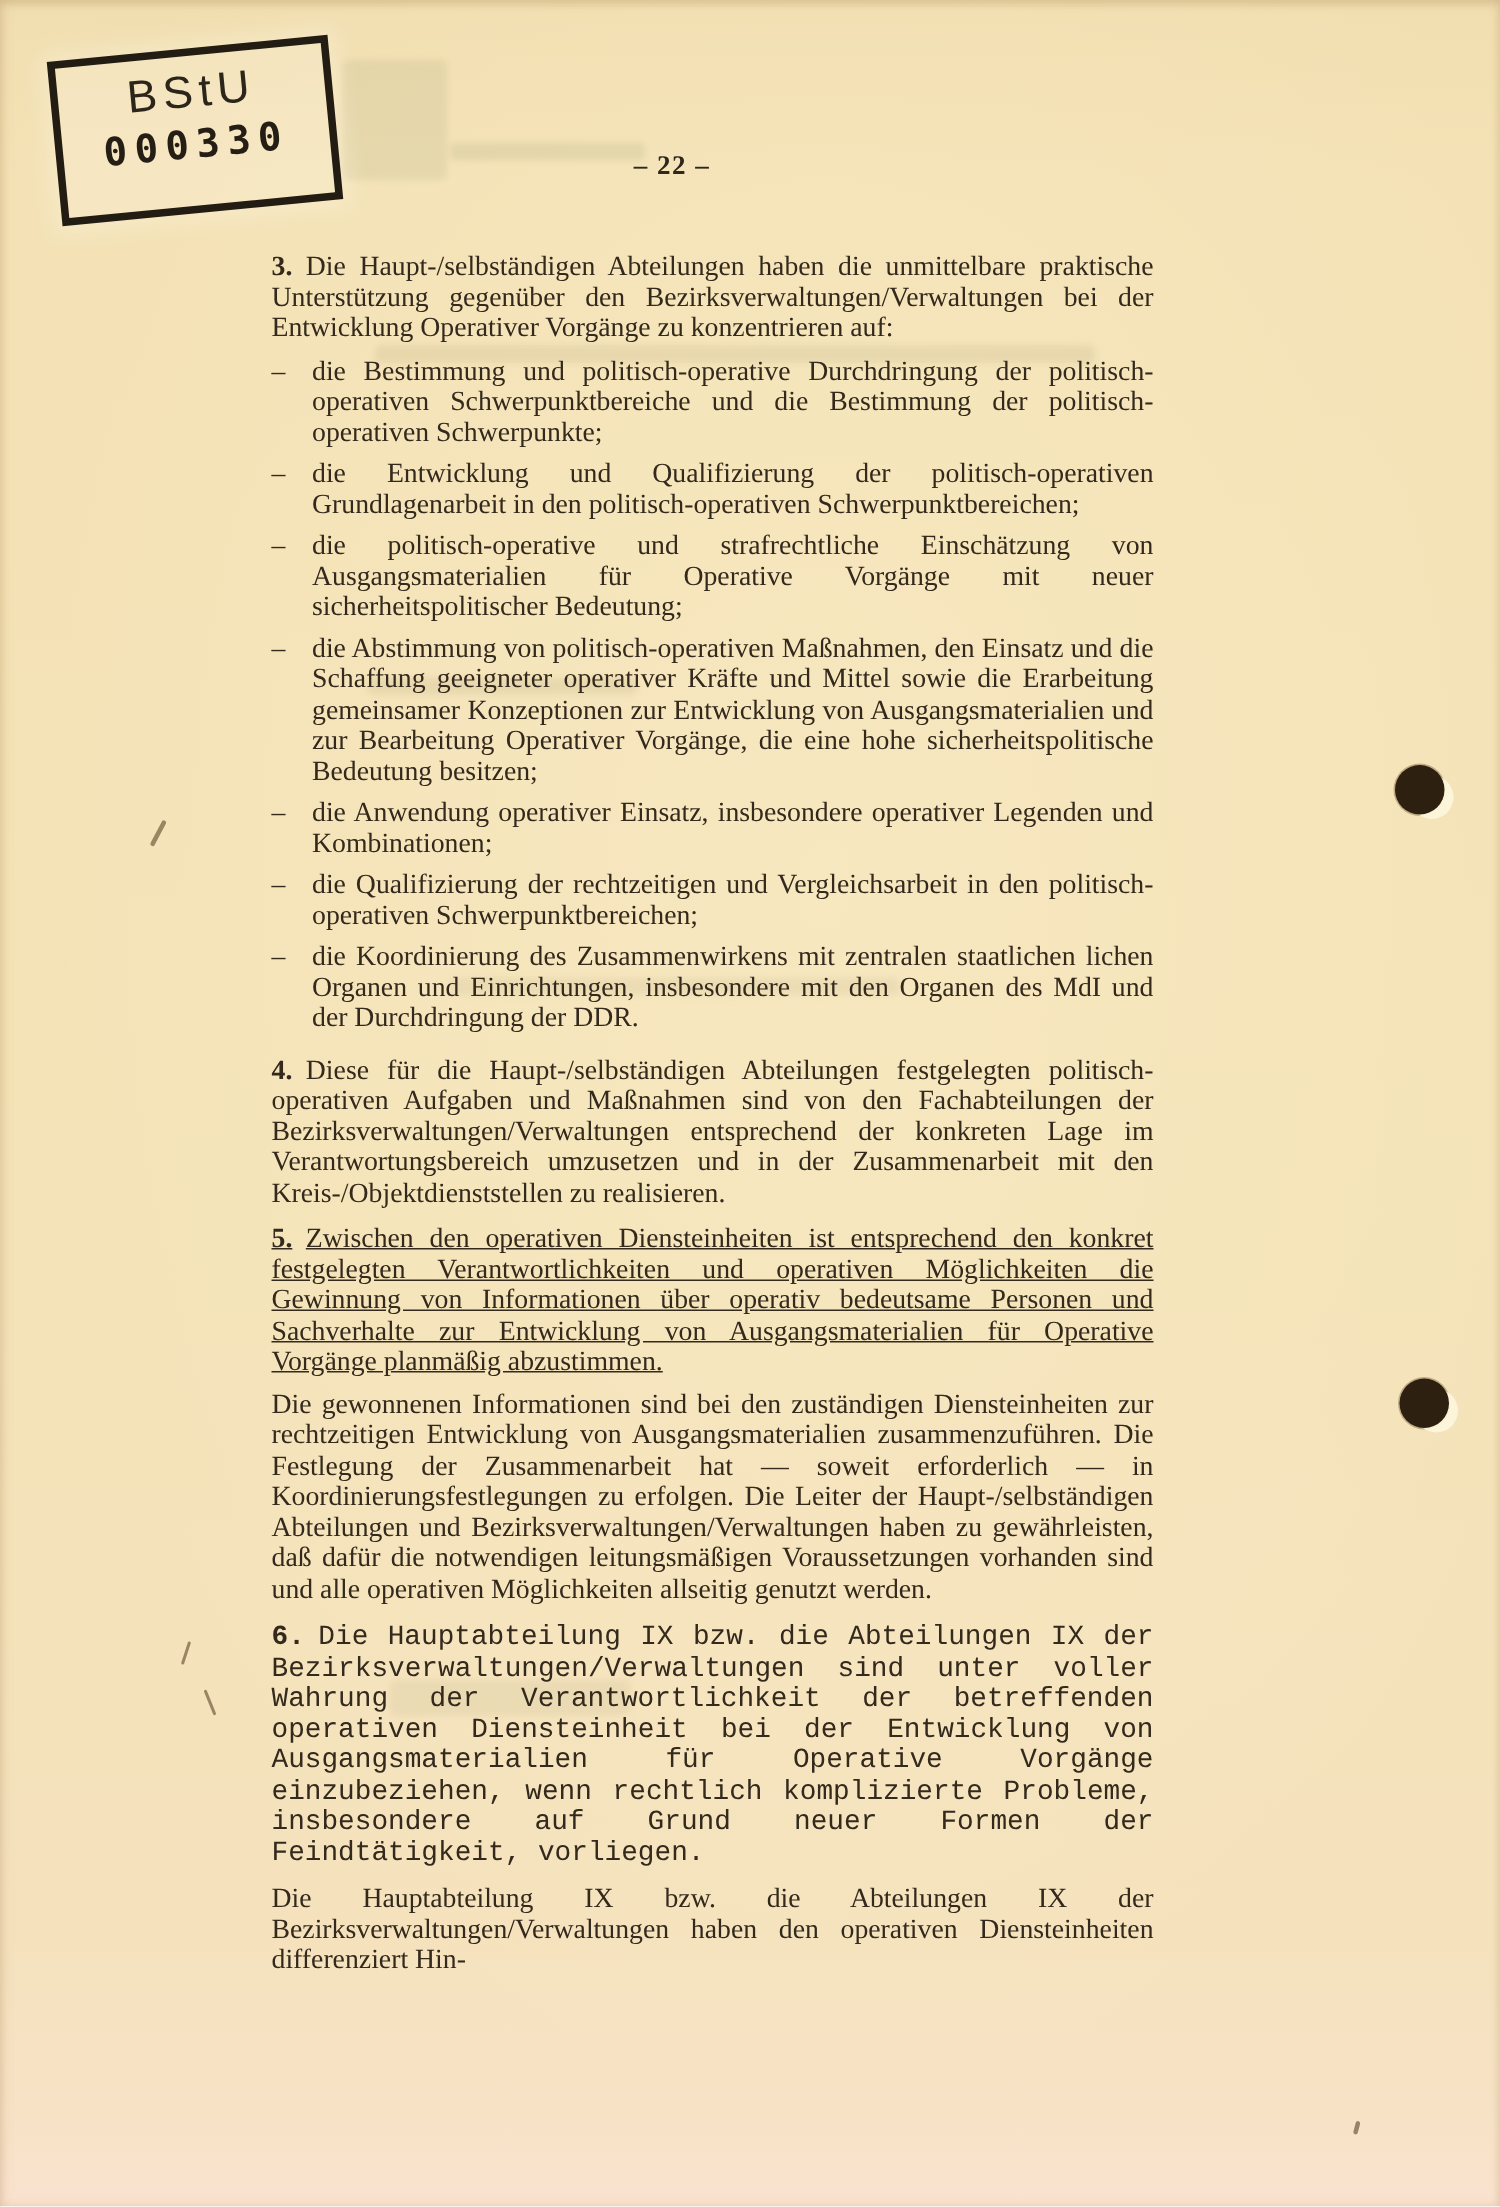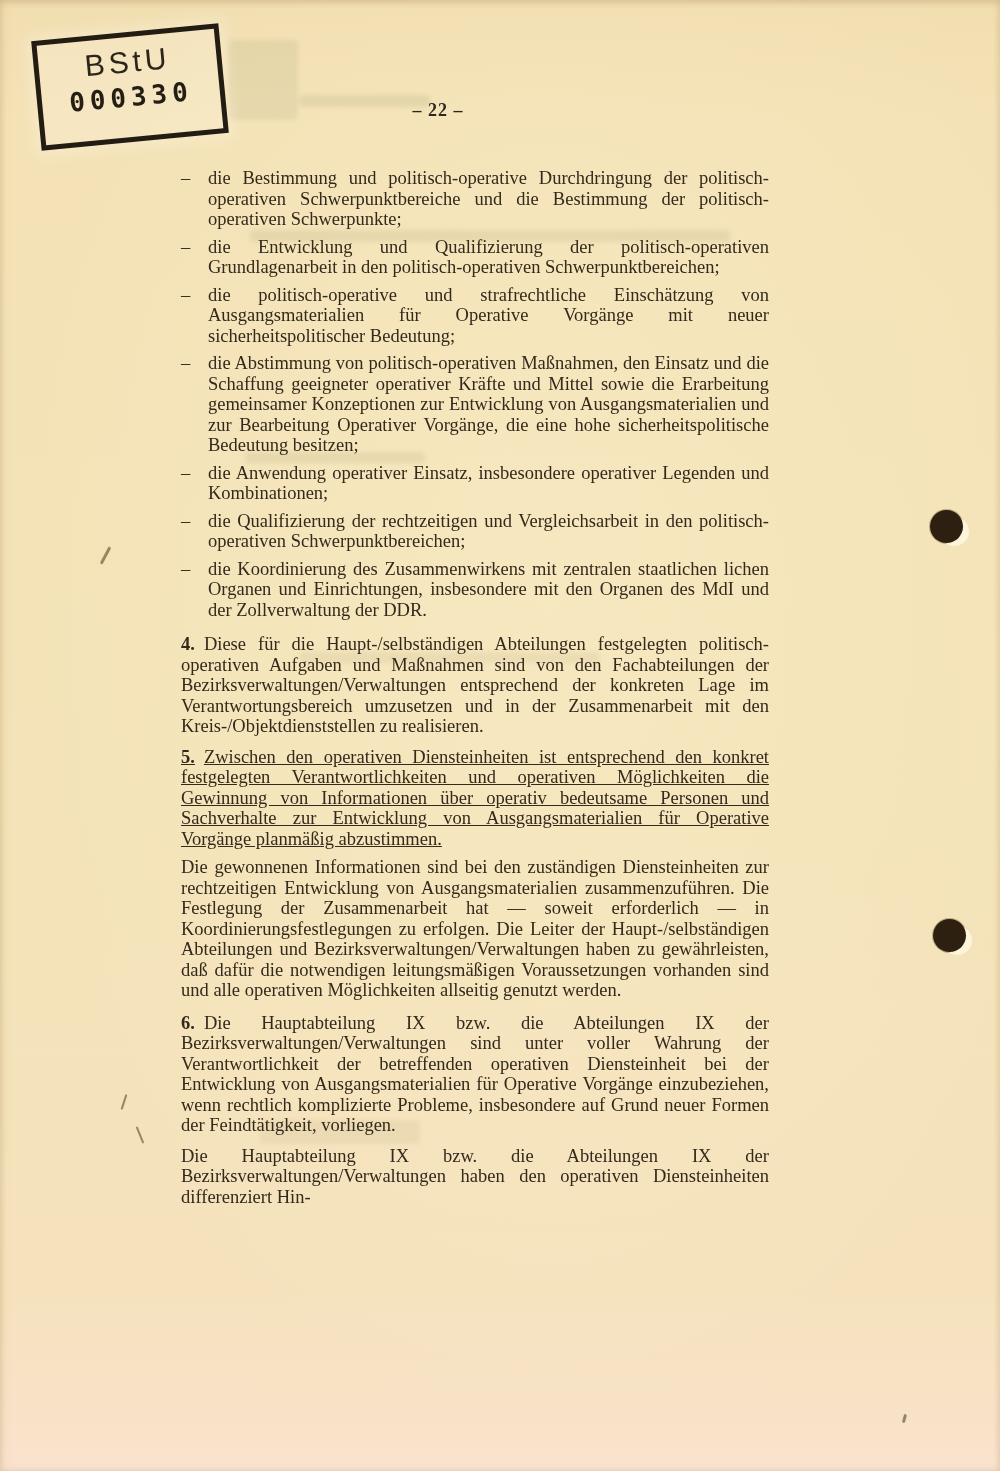--- a/index.html
+++ b/index.html
@@ -31,40 +31,40 @@
     font-family:"Liberation Sans", sans-serif;
     font-size:30px;letter-spacing:4px;color:#2b251a;
   }
   .stamp-line2{
     margin-top:3px;text-align:center;
     font-family:"DejaVu Sans Mono", monospace;
     font-weight:bold;font-size:26px;letter-spacing:5px;color:#241e14;
   }
 
   .page-number{
-    position:absolute;left:388px;top:100px;width:100px;
+    position:absolute;left:398px;top:100px;width:100px;
     text-align:center;font-weight:bold;font-size:18px;letter-spacing:1px;color:#2e281e;
   }
 
   .content{
     position:absolute;left:181px;top:168px;width:588px;
     font-size:18.5px;line-height:20.5px;
     text-align:justify;
   }
   .content p{margin:0 0 8px;}
   .pnum{font-weight:bold;margin-right:9px;}
   .bullets{margin:0 0 6px;}
   .bullet{display:flex;margin:0 0 7px;}
   .bullet .dash{flex:none;width:27px;}
   .bullet .btext{flex:1;text-align:justify;}
   .gap-after-bullets{margin-bottom:14px !important;}
   .p4{margin-bottom:10px !important;}
   .p5{margin-bottom:8px !important;text-decoration:underline;}
   .p5b{margin-bottom:12px !important;}
-  .p6{margin-bottom:10px !important;}
+  .p6{margin-bottom:10px !important;font-family:Liberation Mono, monospace;}
 
   
   .hole{
     position:absolute;width:33px;height:33px;border-radius:50%;
     background:radial-gradient(circle at 45% 45%, #201507 30%, #3a2812 75%, #54globals 100%);
     background-color:#2e2010;
     box-shadow:8px 5px 0 -2px rgba(252,245,219,0.95), 0 0 0 1px rgba(90,65,30,0.35);
   }
   .hole-1{left:930px;top:510px;}
   .hole-2{left:933px;top:919px;}
@@ -99,20 +99,21 @@
 
   <div class="stamp">
     <div class="stamp-line1">BStU</div>
     <div class="stamp-line2">000330</div>
   </div>
 
   <div class="page-number">– 22 –</div>
 
   <div class="content">
 
+    <p><span class="pnum">3.</span><span>Die Haupt-/selbständigen Abteilungen haben die unmittelbare praktische Unterstützung gegenüber den Bezirksverwaltungen/Verwaltungen bei der Entwicklung Operativer Vorgänge zu konzentrieren auf:</span></p>
 
     <div class="bullets gap-after-bullets">
       <div class="bullet">
         <span class="dash">–</span>
         <span class="btext">die Bestimmung und politisch-operative Durchdringung der politisch-operativen Schwerpunktbereiche und die Bestimmung der politisch-operativen Schwerpunkte;</span>
       </div>
       <div class="bullet">
         <span class="dash">–</span>
         <span class="btext">die Entwicklung und Qualifizierung der politisch-operativen Grundlagenarbeit in den politisch-operativen Schwerpunktbereichen;</span>
       </div>
@@ -127,21 +128,21 @@
       <div class="bullet">
         <span class="dash">–</span>
         <span class="btext">die Anwendung operativer Einsatz, insbesondere operativer Legenden und Kombinationen;</span>
       </div>
       <div class="bullet">
         <span class="dash">–</span>
         <span class="btext">die Qualifizierung der rechtzeitigen und Vergleichsarbeit in den politisch-operativen Schwerpunktbereichen;</span>
       </div>
       <div class="bullet">
         <span class="dash">–</span>
-        <span class="btext">die Koordinierung des Zusammenwirkens mit zentralen staatlichen lichen Organen und Einrichtungen, insbesondere mit den Organen des MdI und der Zollverwaltung der DDR.</span>
+        <span class="btext">die Koordinierung des Zusammenwirkens mit zentralen staatlichen lichen Organen und Einrichtungen, insbesondere mit den Organen des MdI und der Durchdringung der DDR.</span>
       </div>
     </div>
 
     <p class="p4"><span class="pnum">4.</span><span>Diese für die Haupt-/selbständigen Abteilungen festgelegten politisch-operativen Aufgaben und Maßnahmen sind von den Fachabteilungen der Bezirksverwaltungen/Verwaltungen entsprechend der konkreten Lage im Verantwortungsbereich umzusetzen und in der Zusammenarbeit mit den Kreis-/Objektdienststellen zu realisieren.</span></p>
 
     <p class="p5"><span class="pnum">5.</span><span>Zwischen den operativen Diensteinheiten ist entsprechend den konkret festgelegten Verantwortlichkeiten und operativen Möglichkeiten die Gewinnung von Informationen über operativ bedeutsame Personen und Sachverhalte zur Entwicklung von Ausgangsmaterialien für Operative Vorgänge planmäßig abzustimmen.</span></p>
 
     <p class="p5b"><span>Die gewonnenen Informationen sind bei den zuständigen Diensteinheiten zur rechtzeitigen Entwicklung von Ausgangsmaterialien zusammenzuführen. Die Festlegung der Zusammenarbeit hat — soweit erforderlich — in Koordinierungsfestlegungen zu erfolgen. Die Leiter der Haupt-/selbständigen Abteilungen und Bezirksverwaltungen/Verwaltungen haben zu gewährleisten, daß dafür die notwendigen leitungsmäßigen Voraussetzungen vorhanden sind und alle operativen Möglichkeiten allseitig genutzt werden.</span></p>
 
     <p class="p6"><span class="pnum">6.</span><span>Die Hauptabteilung IX bzw. die Abteilungen IX der Bezirksverwaltungen/Verwaltungen sind unter voller Wahrung der Verantwortlichkeit der betreffenden operativen Diensteinheit bei der Entwicklung von Ausgangsmaterialien für Operative Vorgänge einzubeziehen, wenn rechtlich komplizierte Probleme, insbesondere auf Grund neuer Formen der Feindtätigkeit, vorliegen.</span></p>

